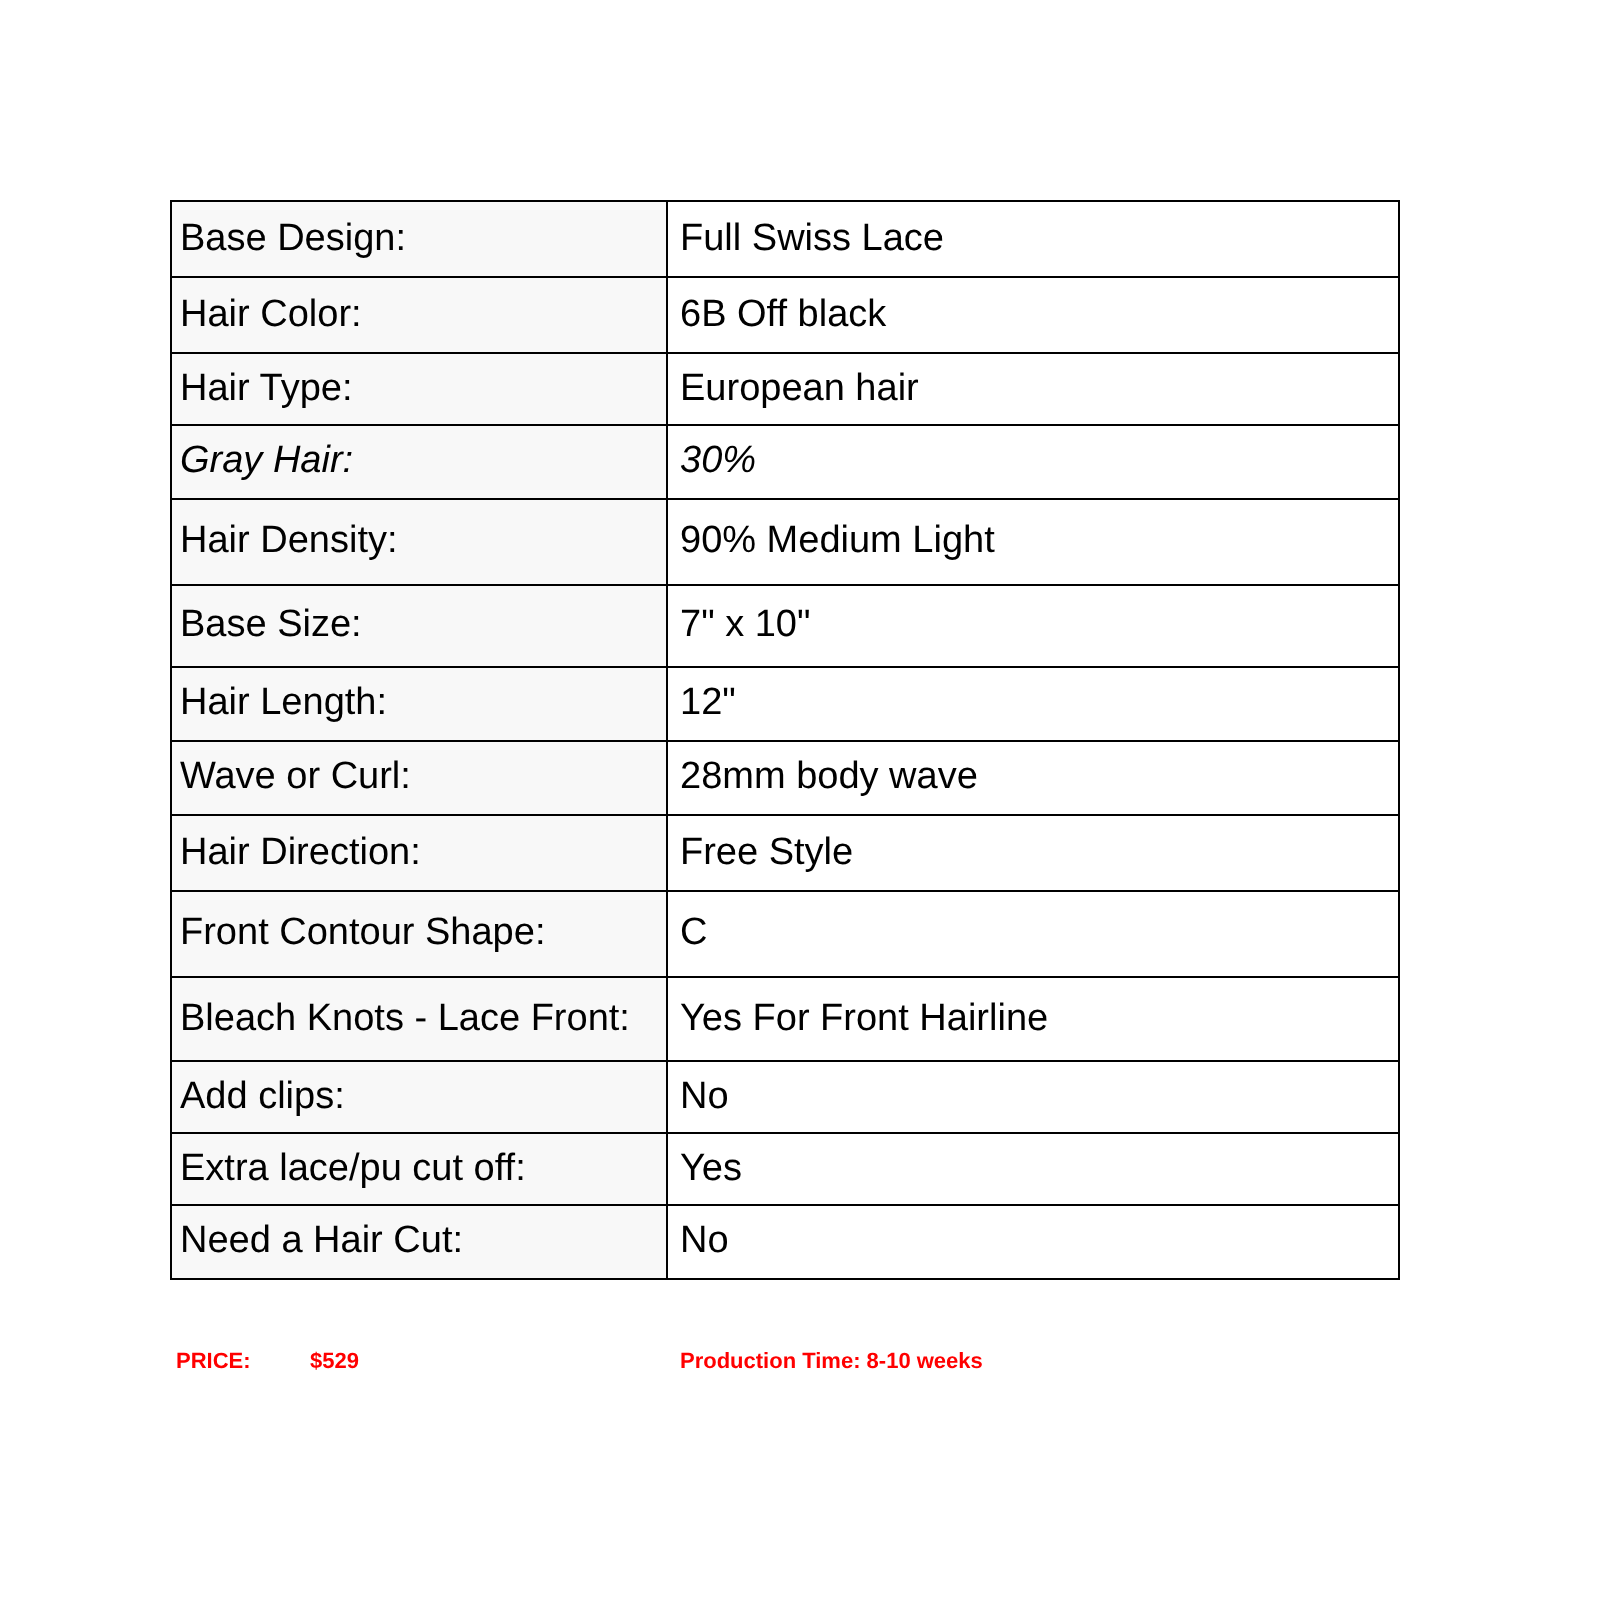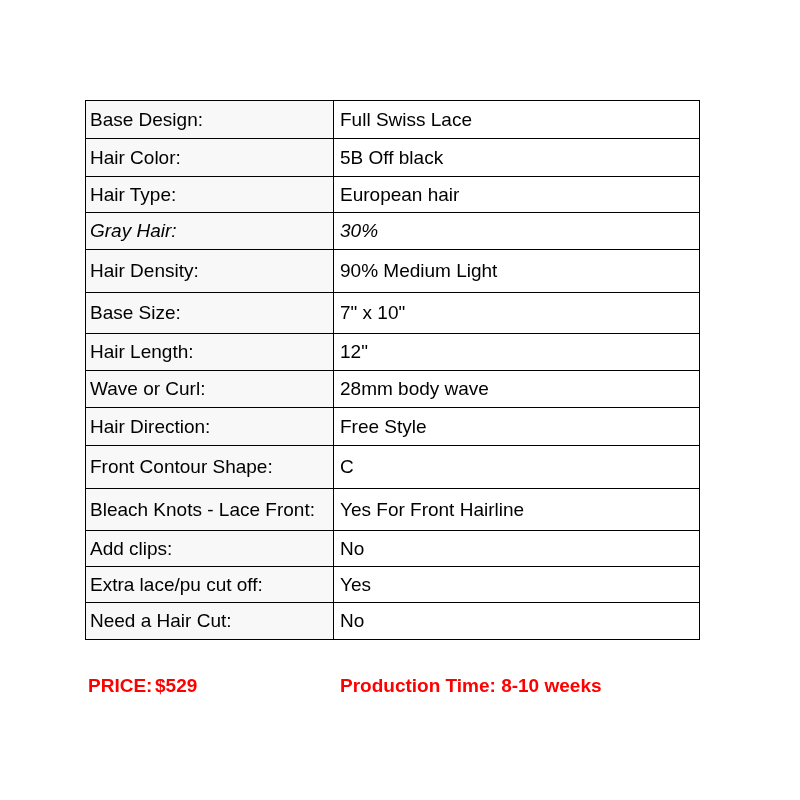--- a/index.html
+++ b/index.html
@@ -53,40 +53,40 @@
   .spec-table tr:nth-child(13) { height: 36px; }
   .spec-table tr:nth-child(14) { height: 37px; margin-top: 22px; }
   .price-line {
     position: absolute;
     left: 0;
     top: 675px;
     width: 800px;
     height: 18px;
     color: #ff0000;
     font-weight: bold;
-    font-size: 19px;
+    font-size: 11px;
   }
   .price-label     { position: absolute; left: 88px;  top: 0; }
   .price-value     { position: absolute; left: 155px; top: 0; }
   .production-time { position: absolute; left: 340px; top: 0; }
 </style>
 </head>
 <body>
 
 <div class="page">
 
   <table class="spec-table">
     <tbody>
       <tr>
         <td class="lbl">Base Design:</td>
         <td class="val">Full Swiss Lace</td>
       </tr>
       <tr>
         <td class="lbl">Hair Color:</td>
-        <td class="val">5B Off black</td>
+        <td class="val">6B Off black</td>
       </tr>
       <tr>
         <td class="lbl">Hair Type:</td>
         <td class="val">European hair</td>
       </tr>
       <tr>
         <td class="lbl">Gray Hair:</td>
         <td class="val">30%</td>
       </tr>
       <tr>

